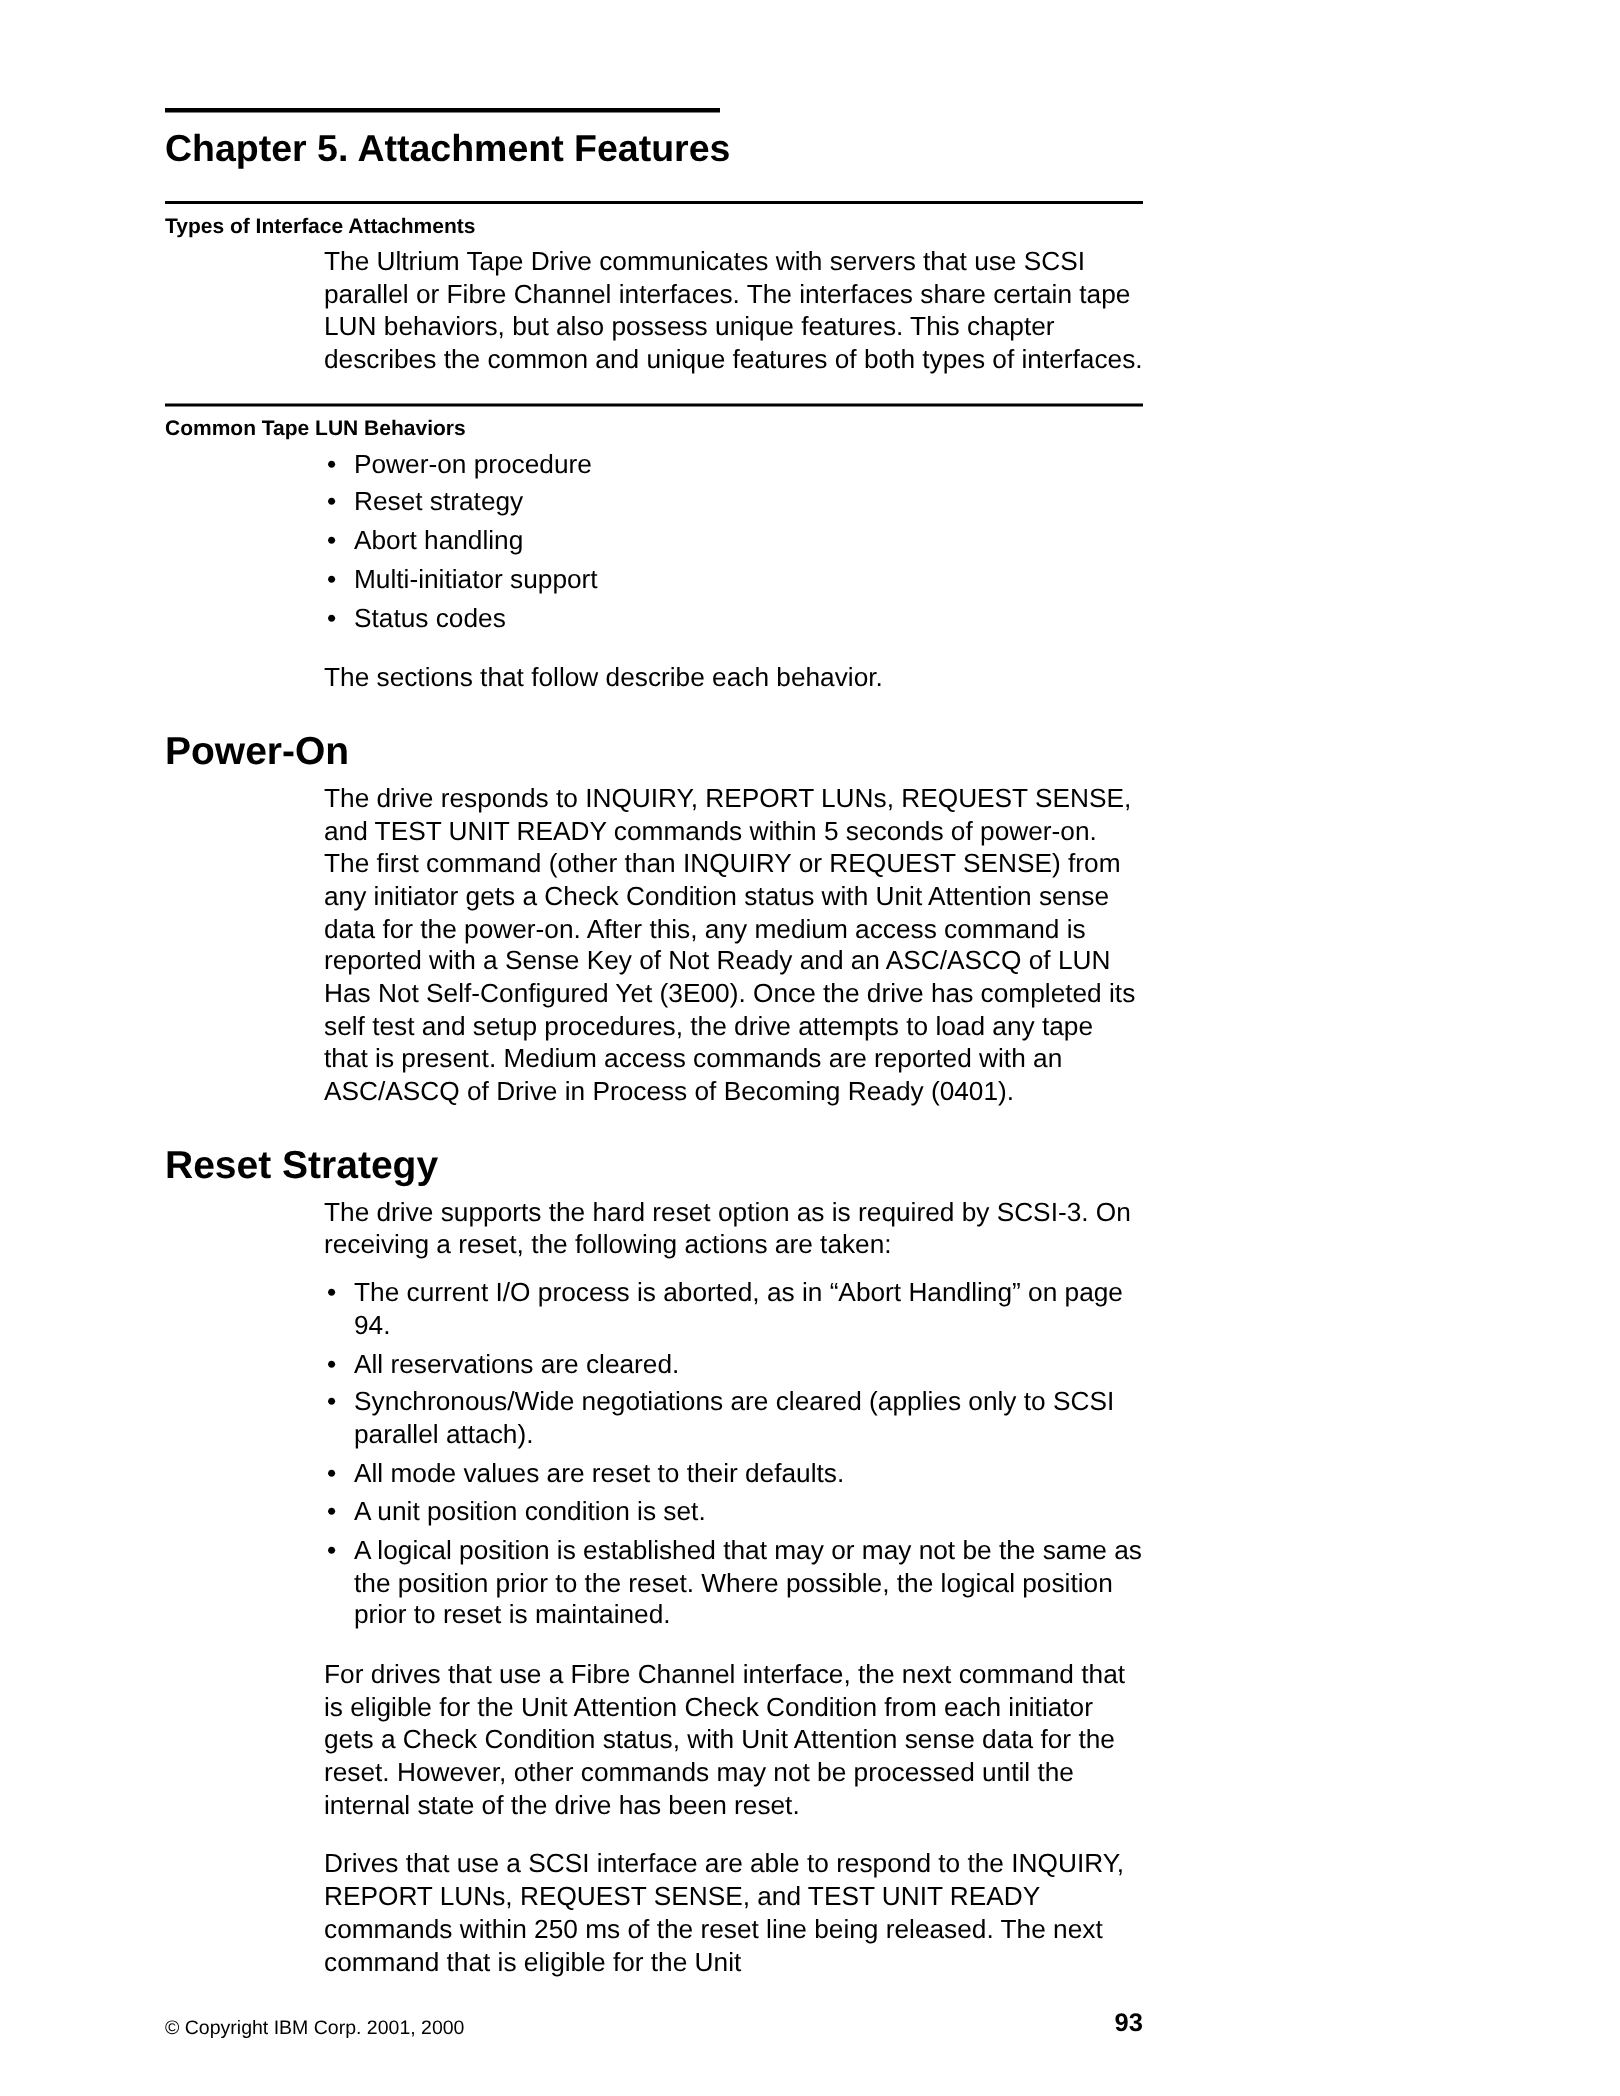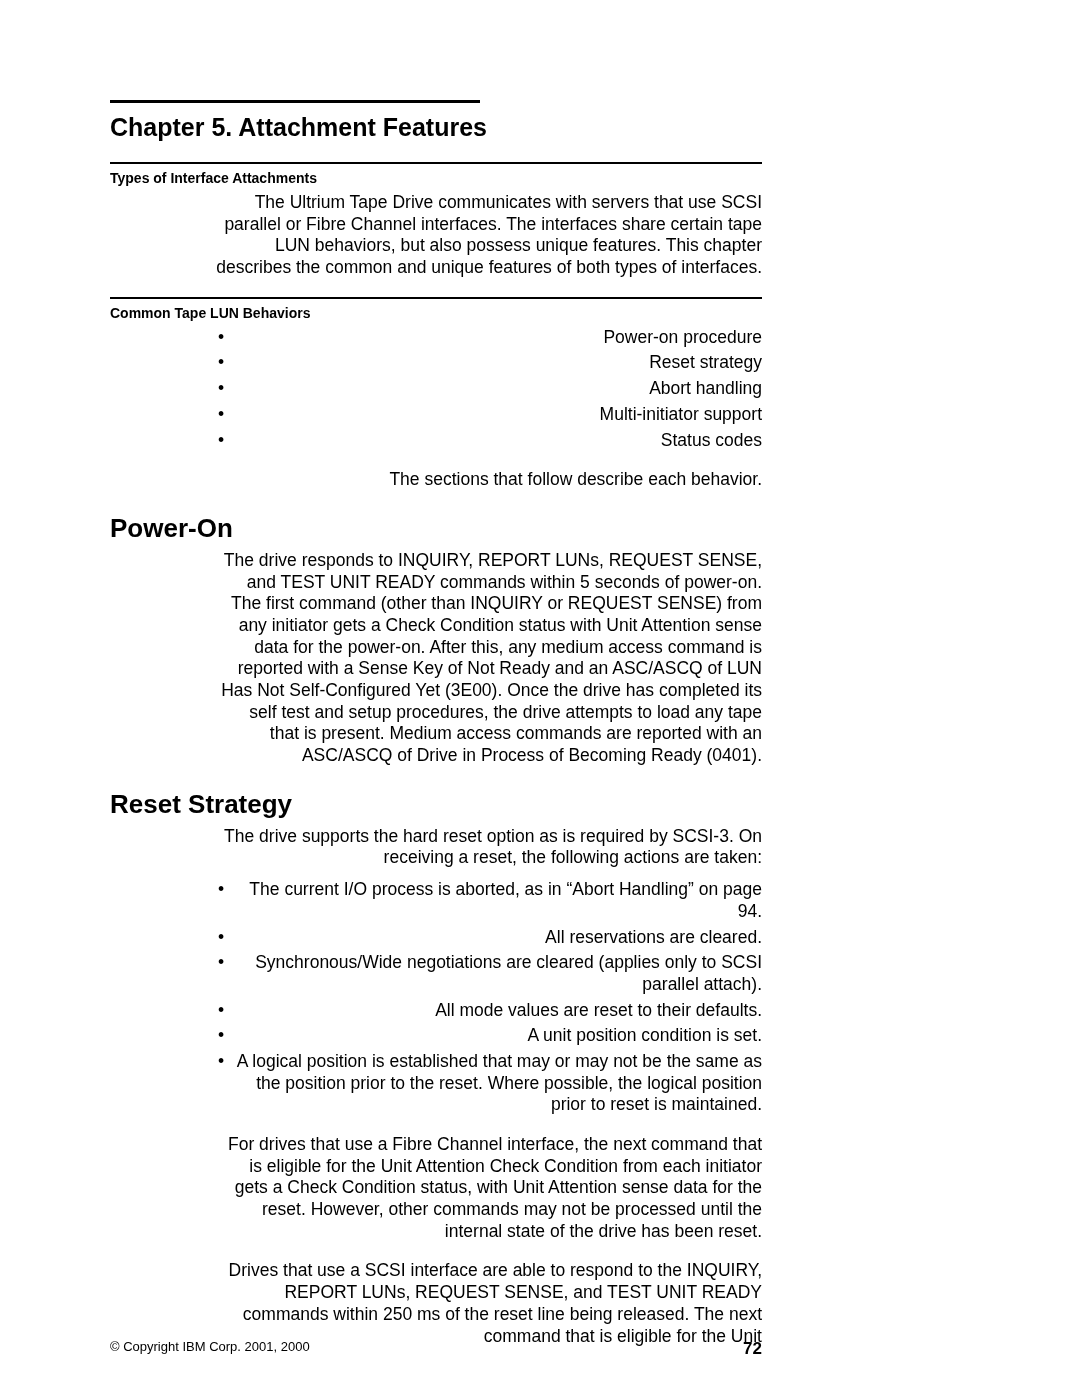--- a/index.html
+++ b/index.html
@@ -8,21 +8,21 @@
     padding: 0;
     background: #ffffff;
     font-family: Arial, Helvetica, sans-serif;
     color: #000;
   }
   .page {
     width: 872px;
     height: 1397px;
     position: relative;
     box-sizing: border-box;
-    padding: 100px 110px 0 110px;
+    padding: 72px 110px 0 110px;
   }
   .chapter-rule {
     border-top: 3.5px solid #000;
     width: 370px;
     margin-bottom: 10px;
   }
   .chapter-title {
     font-size: 25px;
     font-weight: bold;
     margin: 0 0 20px 0;
@@ -39,21 +39,20 @@
   }
   .subsection-heading {
     font-size: 26px;
     font-weight: bold;
     margin: 22px 0 6px 0;
   }
   .body-block {
     margin-left: 106px;
     font-size: 17.5px;
     line-height: 1.24;
-    text-align: right;
   }
   .para {
     margin: 0 0 18px 0;
   }
   .para-tight {
     margin: 0 0 10px 0;
   }
   ul.bullets {
     list-style: none;
     margin: 0 0 18px 0;
@@ -72,21 +71,21 @@
     top: 0;
   }
   .footer {
     position: absolute;
     bottom: 38px;
     left: 110px;
     right: 110px;
     font-size: 13px;
     display: flex;
     justify-content: space-between;
-    align-items: flex-start;
+    align-items: flex-end;
   }
   .footer .copyright {
     font-size: 13px;
   }
   .footer .pagenum {
     font-size: 17px;
     font-weight: bold;
   }
   .section-wrap {
     margin-top: 18px;
@@ -136,16 +135,16 @@
         <li>A unit position condition is set.</li>
         <li>A logical position is established that may or may not be the same as the position prior to the reset. Where possible, the logical position prior to reset is maintained.</li>
       </ul>
       <p class="para">For drives that use a Fibre Channel interface, the next command that is eligible for the Unit Attention Check Condition from each initiator gets a Check Condition status, with Unit Attention sense data for the reset. However, other commands may not be processed until the internal state of the drive has been reset.</p>
       <p class="para">Drives that use a SCSI interface are able to respond to the INQUIRY, REPORT LUNs, REQUEST SENSE, and TEST UNIT READY commands within 250 ms of the reset line being released. The next command that is eligible for the Unit</p>
     </div>
   </div>
 
   <div class="footer">
     <span class="copyright">© Copyright IBM Corp. 2001, 2000</span>
-    <span class="pagenum">72</span>
+    <span class="pagenum">93</span>
   </div>
 
 </div>
 
 </body></html>

